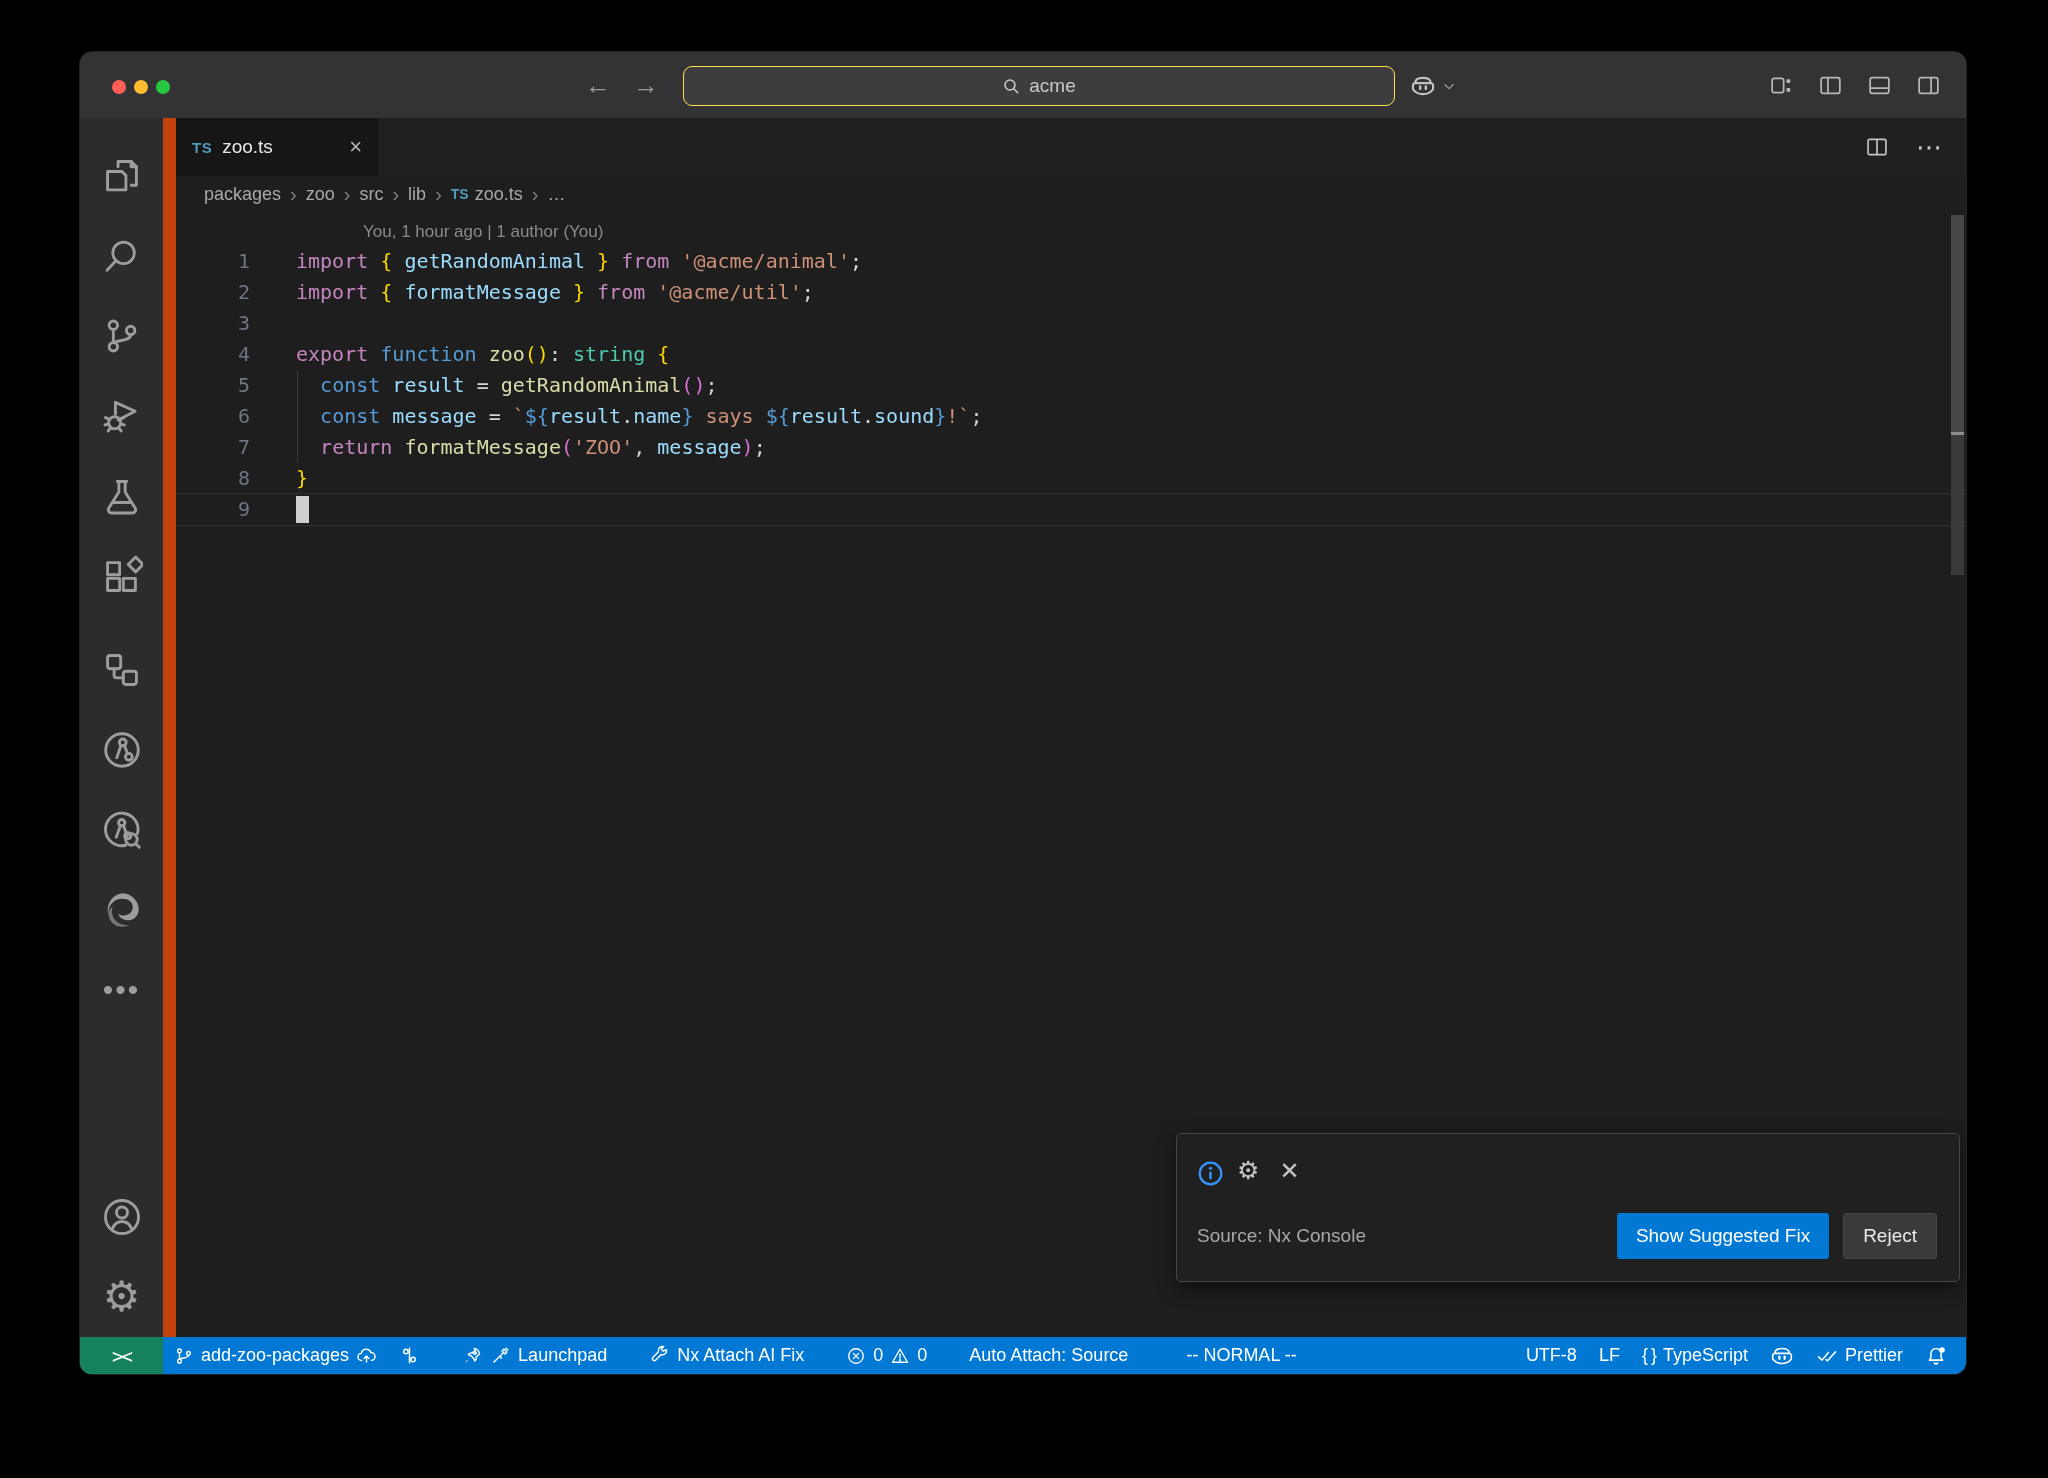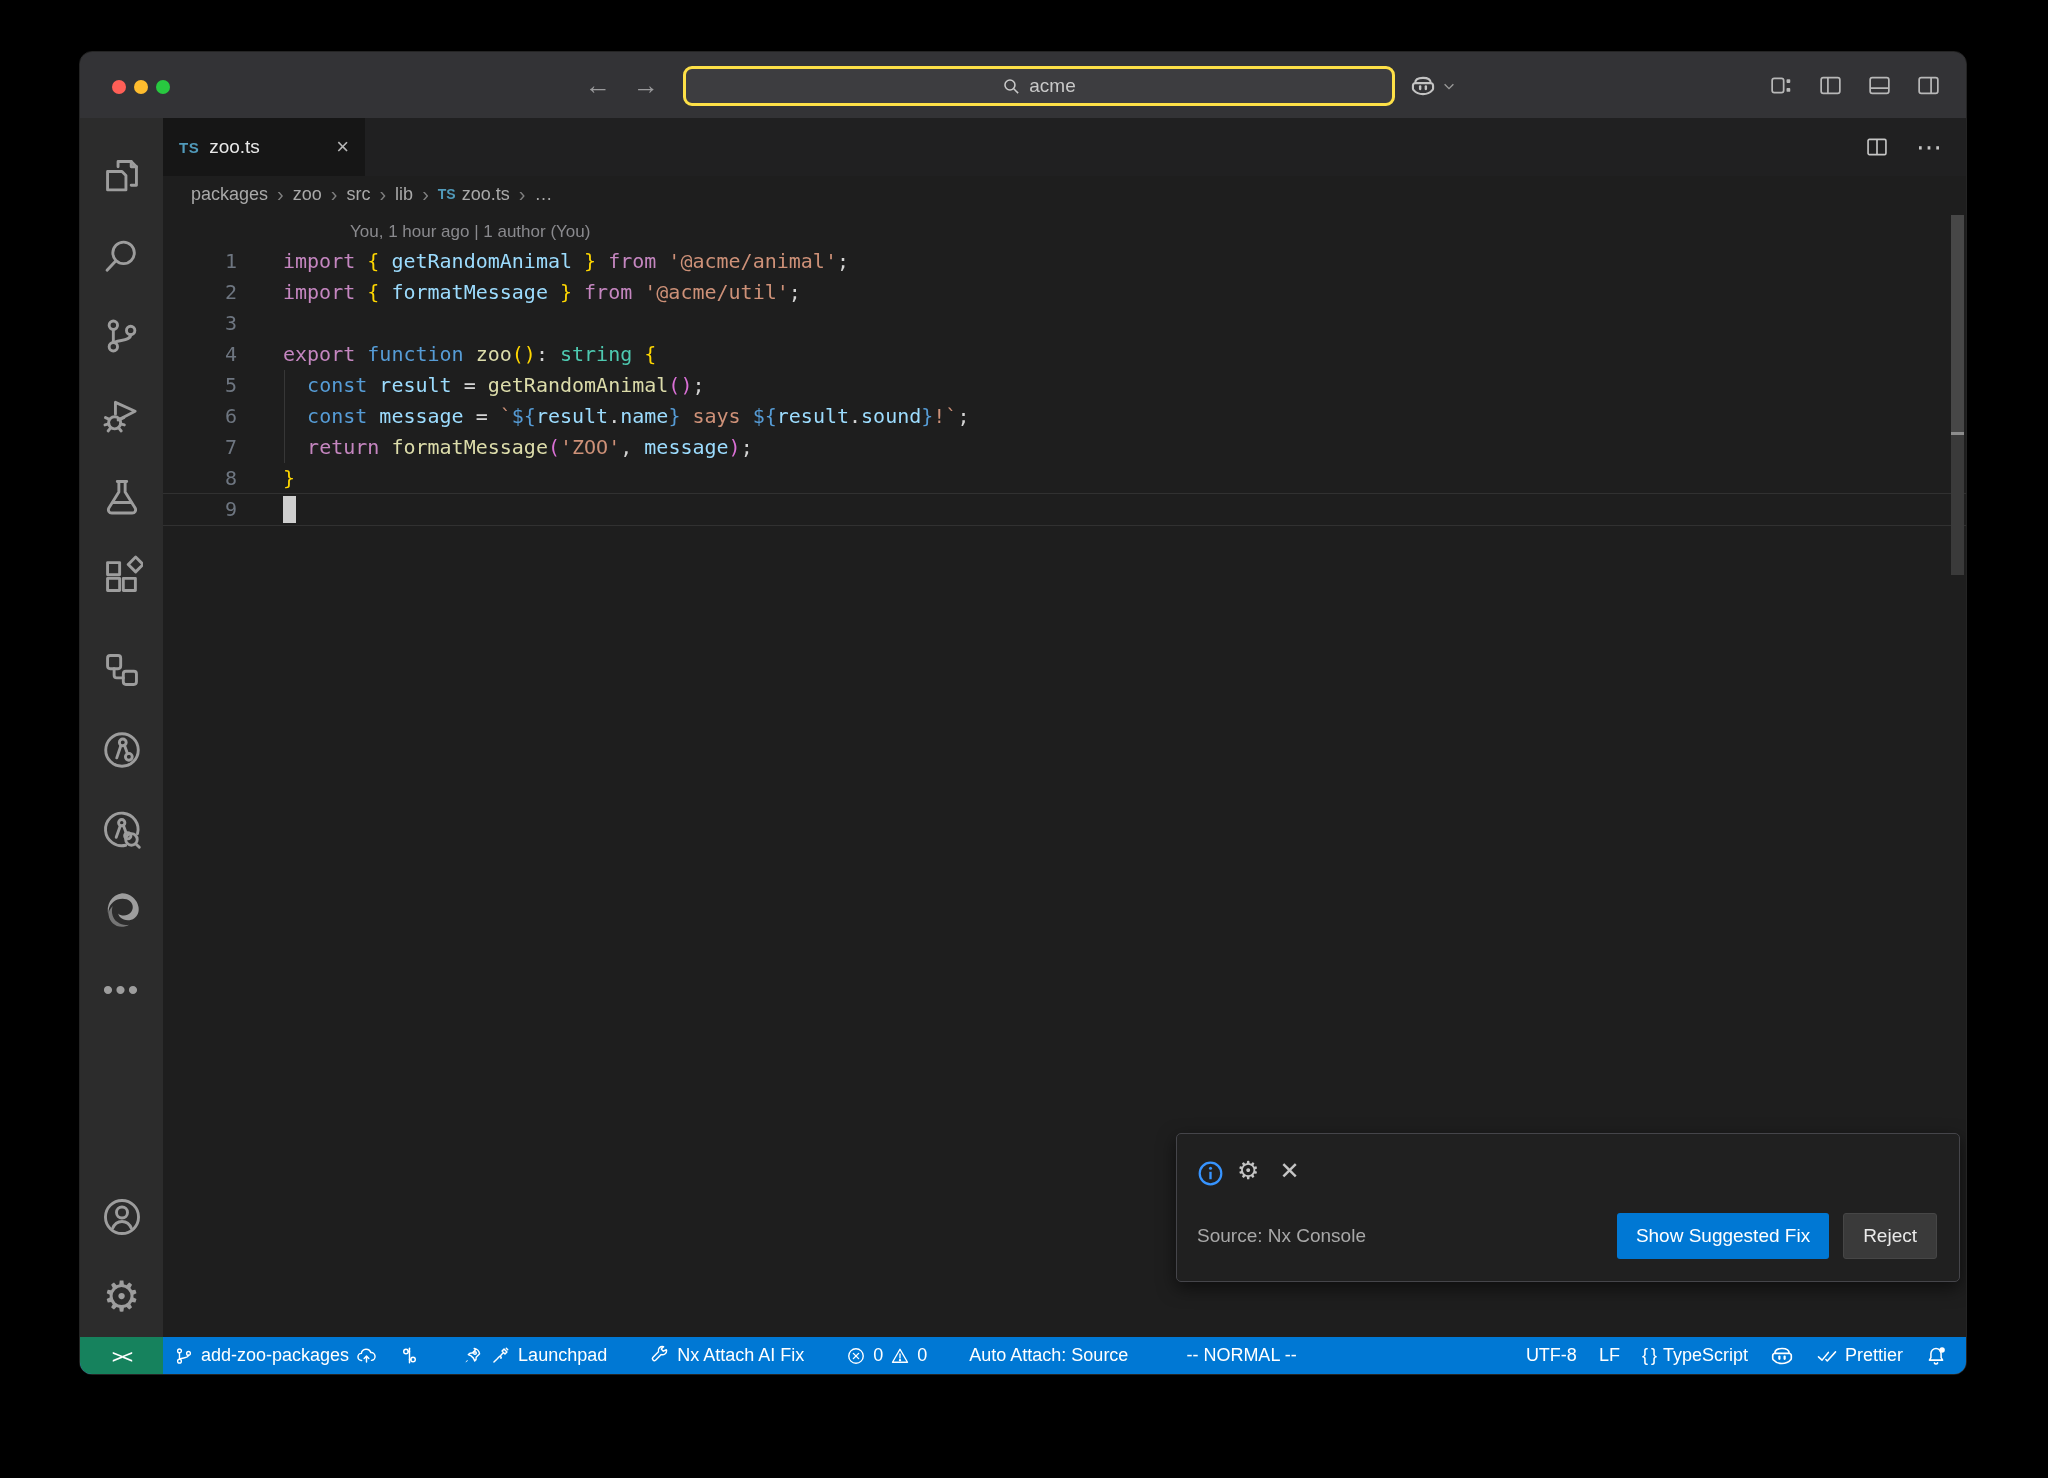--- a/index.html
+++ b/index.html
@@ -13,40 +13,40 @@
             display:flex; flex-direction:column; }
 
   
   .titlebar { position:relative; height:66px; flex:none; background:#333336; display:flex; align-items:center; }
   .traffic { position:absolute; left:32px; top:28px; display:flex; gap:8px; }
   .tl { width:14px; height:14px; border-radius:50%; }
   .tl.red{ background:#ff5f57; } .tl.yellow{ background:#febc2e; } .tl.green{ background:#28c840; }
   .nav-arrows { position:absolute; left:505px; top:0; height:66px; display:flex; align-items:center; gap:22px; color:#9a9a9c; font-size:26px; }
   .nav-arrows span { cursor:default; }
   .cmd-center { position:absolute; left:603px; top:14px; width:712px; height:40px; background:#3d3d40;
-                border:3px solid #fde047; border-radius:9px; display:flex; align-items:center; justify-content:center;
+                border:1px solid #fde047; border-radius:9px; display:flex; align-items:center; justify-content:center;
                 color:#c9c9c9; font-size:19px; gap:8px; }
   .copilot-tb { position:absolute; left:1330px; top:14px; height:40px; display:flex; align-items:center; gap:6px; color:#c3c3c3; }
   .tb-icons { position:absolute; right:26px; top:0; height:66px; display:flex; align-items:center; gap:26px; }
   .tb-icons svg, .copilot-tb svg { display:block; }
 
   
   .main { flex:1; display:flex; min-height:0; }
 
   
   .activitybar { width:83px; flex:none; background:#2c2c2c; display:flex; flex-direction:column; align-items:center; padding-top:18px; }
   .ab-icon { width:83px; height:80px; display:flex; align-items:center; justify-content:center; color:#9d9d9d; }
   .ab-icon svg { width:42px; height:42px; stroke:#9d9d9d; fill:none; stroke-width:1.1; stroke-linecap:round; stroke-linejoin:round; }
   .ab-gap { height:14px; flex:none; }
   .ab-spacer { flex:1; }
   .ab-dots { font-size:30px; letter-spacing:2px; color:#9d9d9d; }
   .uni-icon { font-family:"DejaVu Sans",sans-serif; }
 
   
-  .editor-col { flex:1; display:flex; flex-direction:column; min-width:0; background:#c2410c; }
+  .editor-col { flex:1; display:flex; flex-direction:column; min-width:0; background:#c2410c;padding-left:13px; }
 
   .tabbar { height:58px; flex:none; background:#202021; display:flex; align-items:stretch; position:relative; }
   .tab { width:202px; background:#161616; display:flex; align-items:center; padding:0 16px; gap:10px; color:#e8e8e8; font-size:19px; }
   .tab-badge { color:#519aba; font-size:15px; font-weight:bold; letter-spacing:.5px; }
   .tab-close { margin-left:auto; color:#b6b6b6; font-size:22px; line-height:1; }
   .tabbar-actions { position:absolute; right:24px; top:0; height:58px; display:flex; align-items:center; gap:28px; color:#c5c5c5; }
 
   .breadcrumbs { height:36px; flex:none; display:flex; align-items:center; padding-left:28px; color:#a9a9a9; font-size:18px; background:#1e1e1e; }
   .breadcrumbs .sep { margin:0 9px; color:#808080; font-size:20px; }
   .crumb-badge { color:#519aba; font-size:14px; font-weight:bold; margin-right:6px; }

